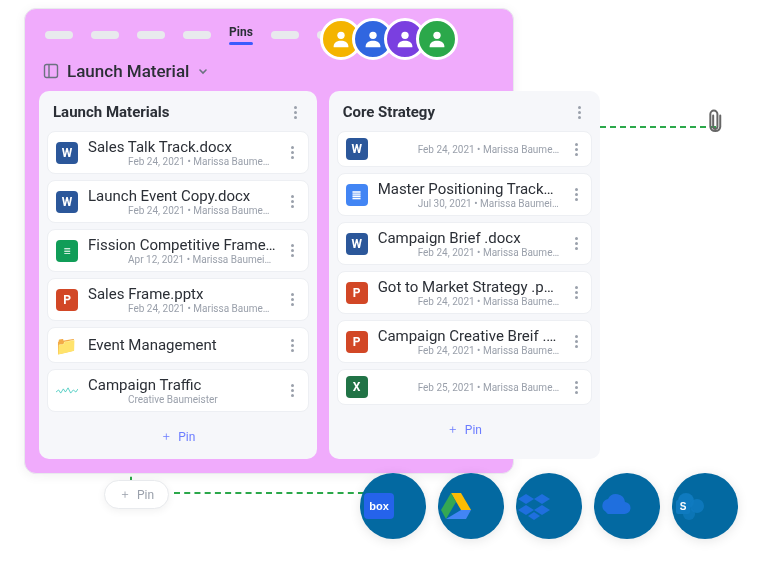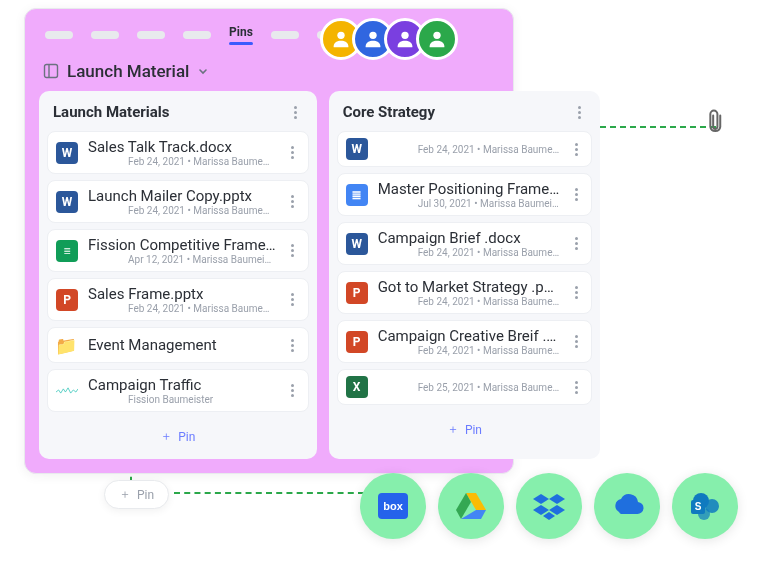--- a/index.html
+++ b/index.html
@@ -116,22 +116,22 @@
     padding: 5px 14px; font-size: 12px; color: #9aa0ab;
     display: flex; align-items: center; gap: 6px;
     box-shadow: 0 2px 8px rgba(0,0,0,0.06);
   }
   .integrations {
     position: absolute; bottom: 30px; left: 360px;
     display: flex; gap: 12px;
   }
   .integ {
     width: 66px; height: 66px; border-radius: 50%;
-    background: #86efac; box-shadow: 0 2px 12px rgba(0,0,0,0.10);
-    display: flex; align-items: center; justify-content: center;
+    background: #0369a1; box-shadow: 0 2px 12px rgba(0,0,0,0.10);
+    display: flex; align-items: center; justify-content: flex-start;
   }
   .spark-svg { width: 42px; height: 20px; }
 </style>
 </head>
 <body>
 
 <div class="dash-h1"></div>
 <div class="dash-v1"></div>
 <div class="dash-h2"></div>
 
@@ -184,21 +184,21 @@
         <div class="kebab">
             <span></span>
             <span></span>
             <span></span>
           </div>
       </div>
 
       <div class="item">
         <div class="icon-sq ic-word">W</div>
         <div class="item-main">
-          <div class="item-title">Launch Mailer Copy.pptx</div>
+          <div class="item-title">Launch Event Copy.docx</div>
           <div class="item-meta">Feb 24, 2021 • Marissa Baume…</div>
         </div>
         <div class="kebab">
             <span></span>
             <span></span>
             <span></span>
           </div>
       </div>
 
       <div class="item">
@@ -240,21 +240,21 @@
       </div>
 
       <div class="item">
         <div class="icon-sq ic-spark">
           <svg class="spark-svg" viewBox="0 0 42 20">
             <polyline points="0,12 5,8 9,14 14,6 18,12 23,4 28,14 33,8 38,12 42,6" fill="none" stroke="#36c5b9" stroke-width="1.5"></polyline>
           </svg>
         </div>
         <div class="item-main">
           <div class="item-title">Campaign Traffic</div>
-          <div class="item-meta">Fission Baumeister</div>
+          <div class="item-meta">Creative Baumeister</div>
         </div>
         <div class="kebab">
             <span></span>
             <span></span>
             <span></span>
           </div>
       </div>
 
       <div class="pin-btn">
         <span>＋</span>
@@ -280,21 +280,21 @@
         <div class="kebab">
             <span></span>
             <span></span>
             <span></span>
           </div>
       </div>
 
       <div class="item">
         <div class="icon-sq ic-gdoc">≣</div>
         <div class="item-main">
-          <div class="item-title">Master Positioning Frame…</div>
+          <div class="item-title">Master Positioning Track…</div>
           <div class="item-meta">Jul 30, 2021 • Marissa Baumei…</div>
         </div>
         <div class="kebab">
             <span></span>
             <span></span>
             <span></span>
           </div>
       </div>
 
       <div class="item">

